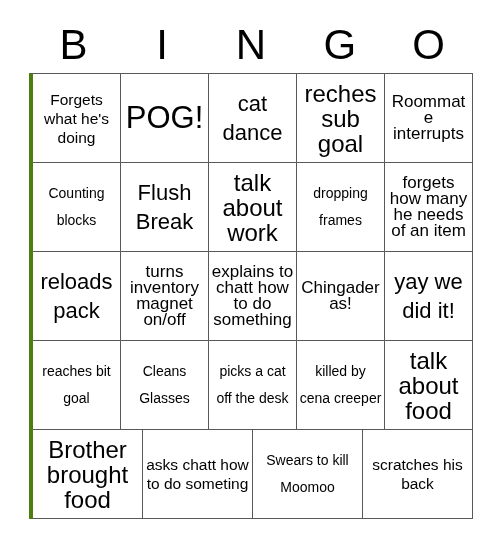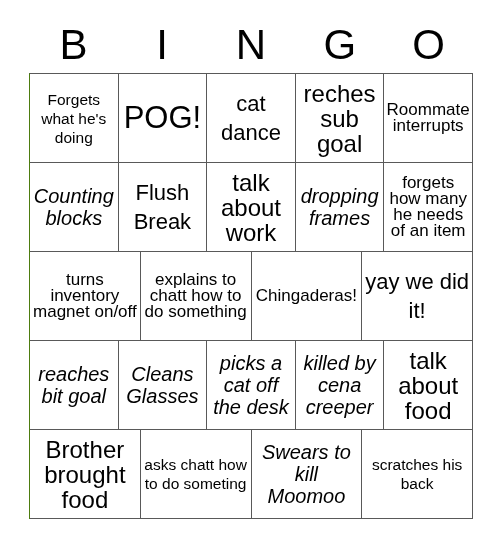--- a/index.html
+++ b/index.html
@@ -33,21 +33,21 @@
     font-size: 42px;
     line-height: 44px;
     font-weight: 400;
     letter-spacing: 0px;
     color: #000000;
     user-select: none;
   }
   #grid {
     width: 444px;
     border-top: 1px solid #595959;
-    border-left: 1px solid #4d7c0f;
+    border-left: 4px solid #4d7c0f;
     box-sizing: border-box;
   }
   .grid-row {
     display: flex;
     width: 100%;
   }
   .cell {
     flex: 1 1 0;
     width: 88.8px;
     height: 89px;
@@ -64,21 +64,21 @@
   .cell-text {
     display: block;
     width: 100%;
     color: #000000;
     word-wrap: break-word;
     hyphens: none;
   }
   
   .fs-xs .cell-text { font-size: 17px; line-height: 16px; }
   .fs-s  .cell-text { font-size: 15.5px; line-height: 19px; }
-  .fs-m  .cell-text { font-size: 20px; line-height: 22px; font-style: italic; }
+  .fs-m  .cell-text { font-size: 14px; line-height: 27px; }
   .fs-l  .cell-text { font-size: 24px; line-height: 25px; }
   .fs-xl .cell-text { font-size: 22px; line-height: 29px; }
   .fs-xxl .cell-text { font-size: 31px; line-height: 34px; }
 </style>
 </head>
 <body>
 
 <div id="bingo-card">
 
   <div id="header-row">
@@ -121,20 +121,23 @@
         </div>
       <div class="cell fs-m">
           <span class="cell-text">dropping frames</span>
         </div>
       <div class="cell fs-xs">
           <span class="cell-text">forgets how many he needs of an item</span>
         </div>
     </div>
 
     <div class="grid-row">
+      <div class="cell fs-xl">
+          <span class="cell-text">reloads pack</span>
+        </div>
       <div class="cell fs-xs">
           <span class="cell-text">turns inventory magnet on/off</span>
         </div>
       <div class="cell fs-xs">
           <span class="cell-text">explains to chatt how to do something</span>
         </div>
       <div class="cell fs-xs">
           <span class="cell-text">Chingaderas!</span>
         </div>
       <div class="cell fs-xl">

